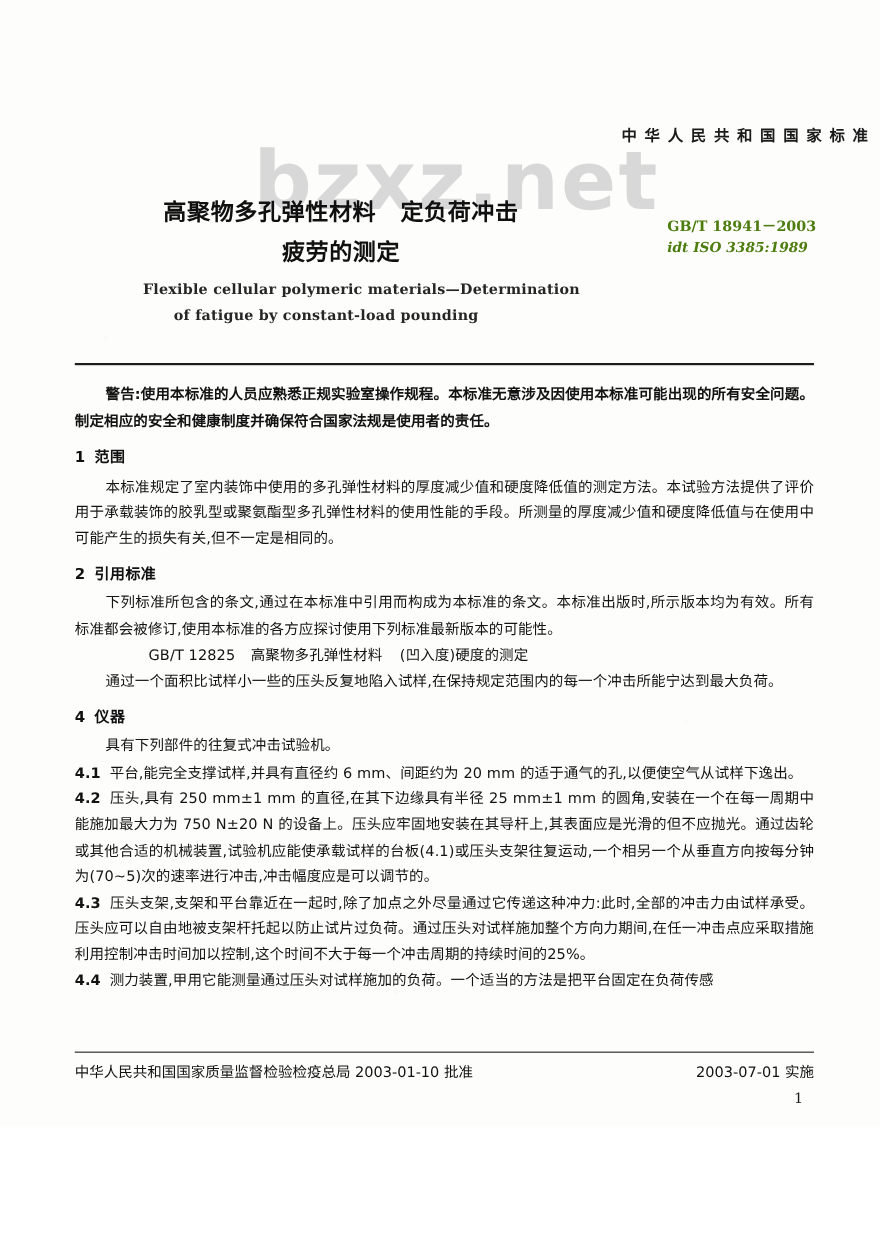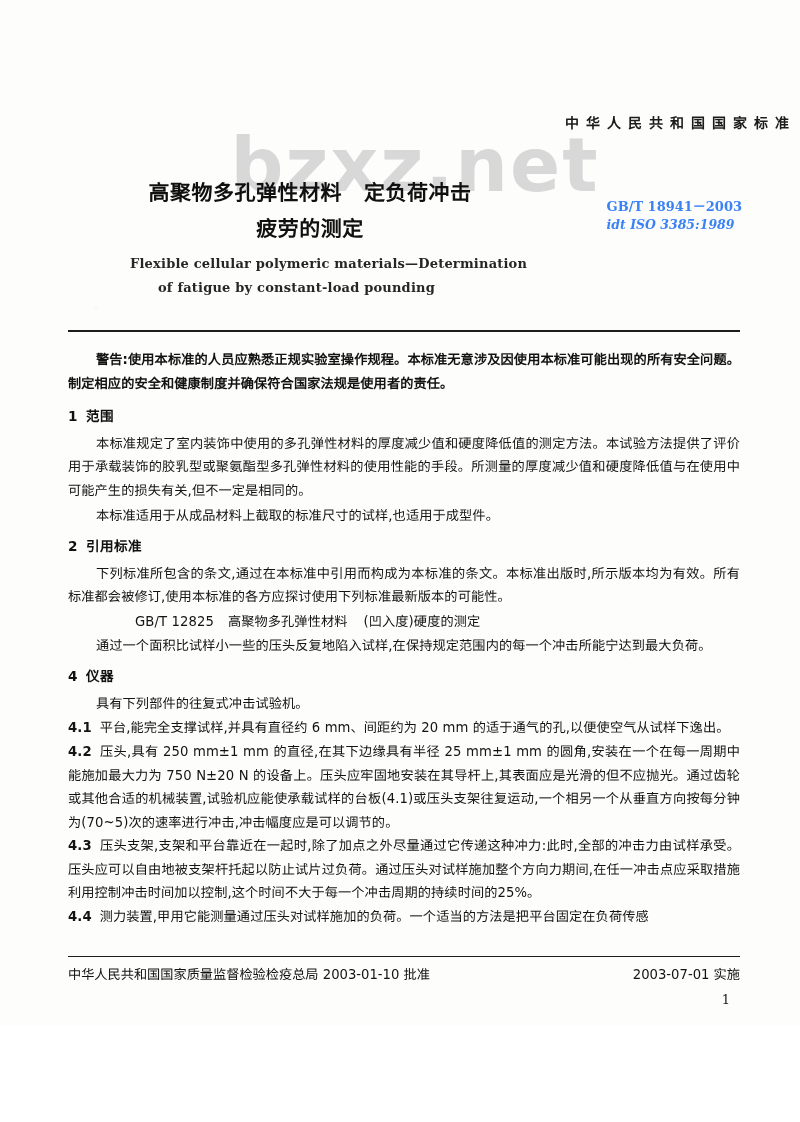--- a/index.html
+++ b/index.html
@@ -85,21 +85,21 @@
 
   .std-no {
     position: absolute;
     right: 58px;
     top: 198px;
     text-align: left;
     font-family: "DejaVu Serif", serif;
     font-weight: bold;
     font-size: 13px;
     line-height: 18px;
-    color: #3b82f6;
+    color: #4d7c0f;
     z-index: 4;
   }
   .std-no .idt { font-style: italic; font-size: 12.5px; }
 
   .title-en {
     position: absolute;
     left: 130px;
     top: 252px;
     width: 470px;
     font-family: "DejaVu Serif", serif;
@@ -237,21 +237,20 @@
     <div class="rule"></div>
 
     <div class="body">
 
       <p class="p warn">警告:使用本标准的人员应熟悉正规实验室操作规程。本标准无意涉及因使用本标准可能出现的所有安全问题。制定相应的安全和健康制度并确保符合国家法规是使用者的责任。</p>
 
       <div class="h">
         <span class="num">1</span><span>范围</span>
       </div>
       <p class="p ind">本标准规定了室内装饰中使用的多孔弹性材料的厚度减少值和硬度降低值的测定方法。本试验方法提供了评价用于承载装饰的胶乳型或聚氨酯型多孔弹性材料的使用性能的手段。所测量的厚度减少值和硬度降低值与在使用中可能产生的损失有关,但不一定是相同的。</p>
-      <p class="p ind">本标准适用于从成品材料上截取的标准尺寸的试样,也适用于成型件。</p>
 
       <div class="h">
         <span class="num">2</span><span>引用标准</span>
       </div>
       <p class="p ind">下列标准所包含的条文,通过在本标准中引用而构成为本标准的条文。本标准出版时,所示版本均为有效。所有标准都会被修订,使用本标准的各方应探讨使用下列标准最新版本的可能性。</p>
       <p class="ref"><span class="code">GB/T 12825</span><span>高聚物多孔弹性材料</span><span class="paren">(凹入度)硬度的测定</span></p>
 
       <p class="p ind">通过一个面积比试样小一些的压头反复地陷入试样,在保持规定范围内的每一个冲击所能宁达到最大负荷。</p>
 
       <div class="h">

